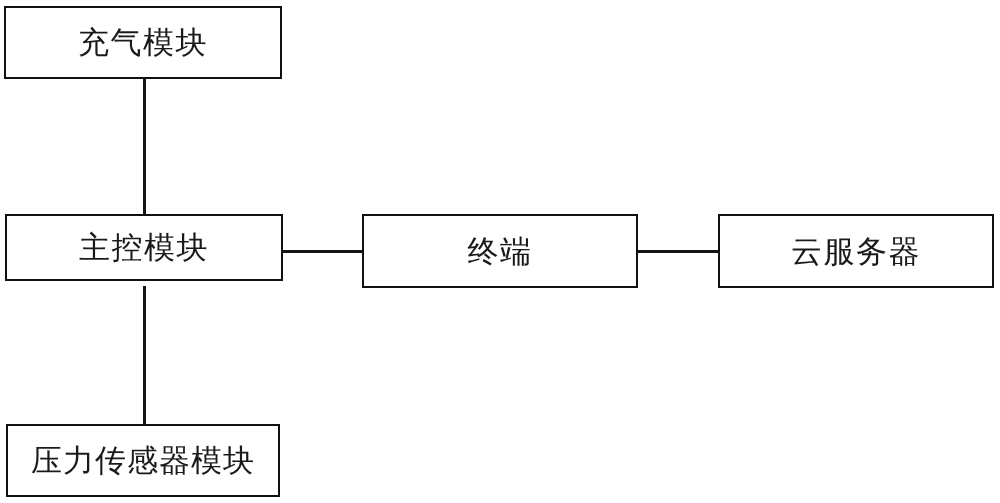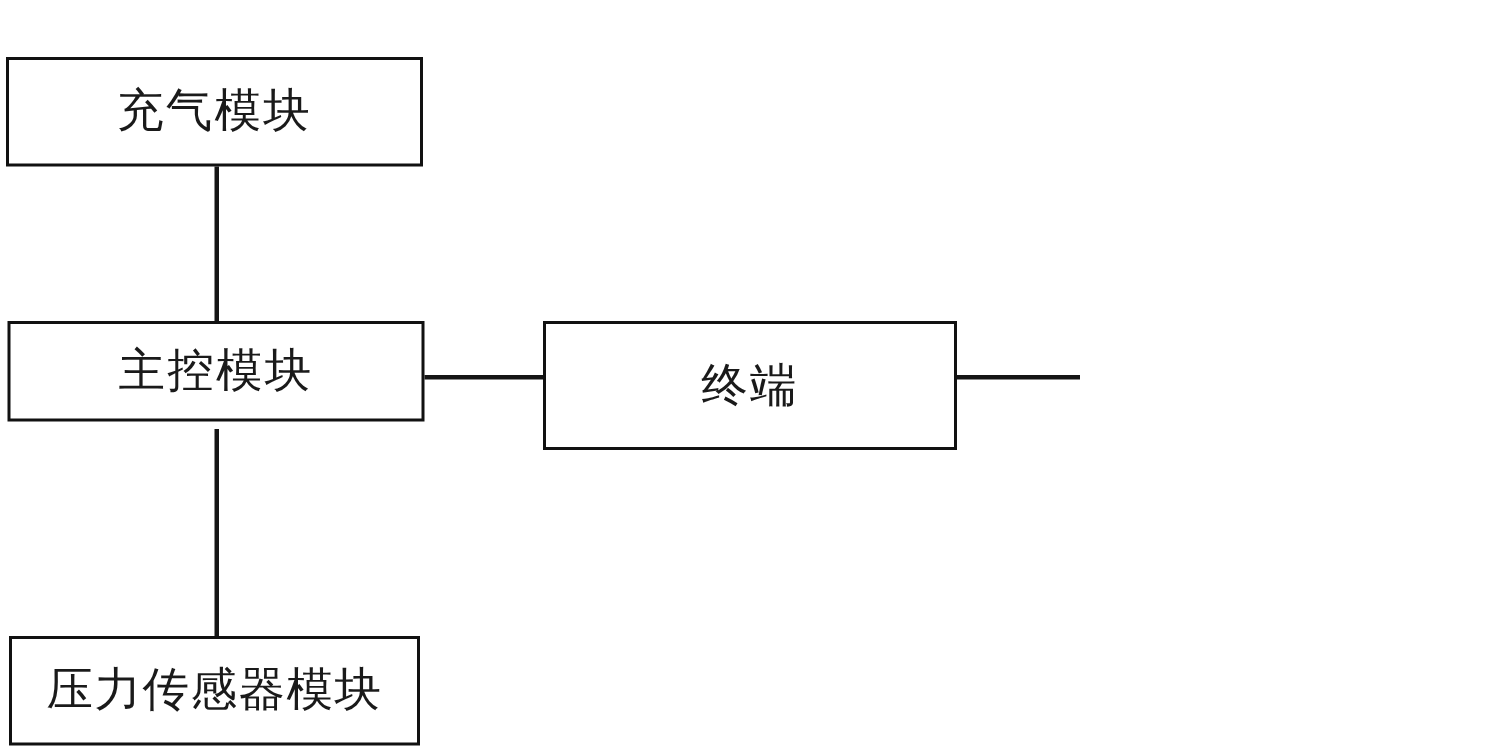--- a/index.html
+++ b/index.html
@@ -43,24 +43,24 @@
     z-index: 1;
   }
   .connector.vertical {
     width: 2.5px;
   }
   .connector.horizontal {
     height: 2.5px;
   }
 
   
-  #box-inflation      { left: 4px;   top: 6px;   width: 278px; height: 73px; margin-top: 32px; }
+  #box-inflation      { left: 4px;   top: 6px;   width: 278px; height: 73px; }
   #box-main-control   { left: 5px;   top: 214px; width: 278px; height: 67px; }
   #box-pressure       { left: 6px;   top: 424px; width: 274px; height: 73px; justify-content: center; }
-  #box-terminal       { left: 362px; top: 214px; width: 276px; height: 86px; }
+  #box-terminal       { left: 362px; top: 214px; width: 276px; height: 74px; }
   #box-cloud-server   { left: 718px; top: 214px; width: 276px; height: 74px; }
 
   
   #conn-inflation-main   { left: 143px; top: 77px;  height: 139px; }
   #conn-main-pressure    { left: 143px; top: 286px; height: 140px; }
   #conn-main-terminal    { left: 281px; top: 250px; width: 83px; }
   #conn-terminal-cloud   { left: 636px; top: 250px; width: 84px; }
 </style>
 </head>
 <body>
@@ -84,14 +84,17 @@
   </div>
 
   <div class="node-box" id="box-pressure">
     <span class="node-label small-pad">压力传感器模块</span>
   </div>
 
   <div class="node-box" id="box-terminal">
     <span class="node-label">终端</span>
   </div>
 
+  <div class="node-box" id="box-cloud-server">
+    <span class="node-label">云服务器</span>
+  </div>
 
 </div>
 
 </body></html>

